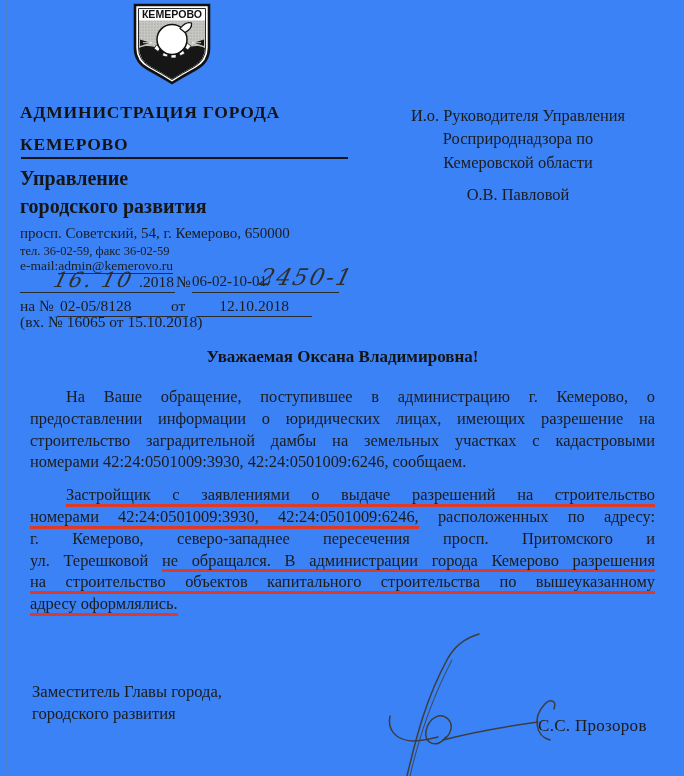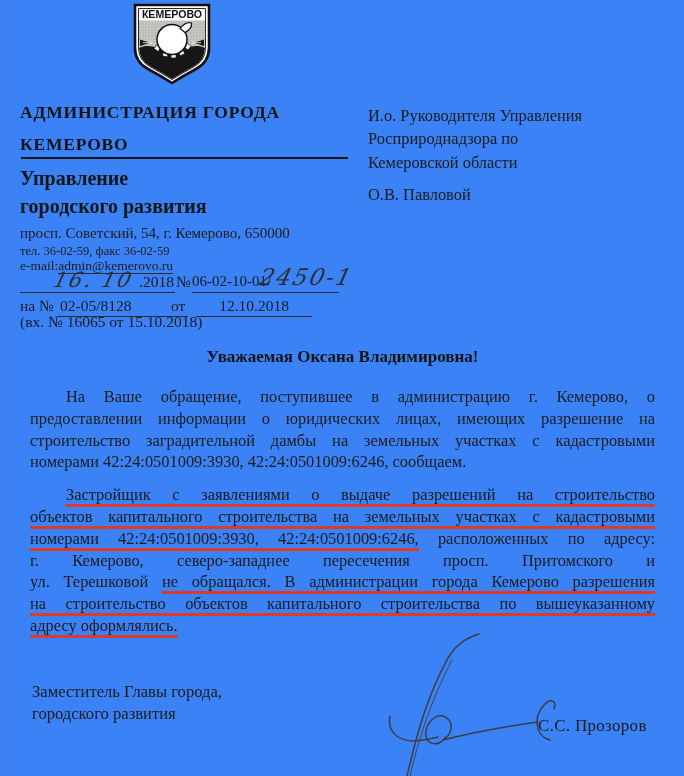--- a/index.html
+++ b/index.html
@@ -39,21 +39,21 @@
   .year{left:118px;top:5px;border-bottom:1.2px solid #2b2b2b;padding:0 1px 1px 1px;}
   .nsign{left:156px;top:5px;}
   .numwrap{left:172px;top:5px;width:147px;border-bottom:1.2px solid #2b2b2b;height:19px;font-size:15px;}
   .hand-num{left:240px;top:-4px;font-size:23px;}
   .replyPrefix{left:0;top:2px;}
   .u-reply{left:37px;top:2px;width:128px;border-bottom:1.2px solid #2b2b2b;height:19px;padding-left:3px;}
   .replyOt{left:151px;top:2px;}
   .u-date{left:176px;top:2px;width:116px;border-bottom:1.2px solid #2b2b2b;height:19px;text-align:center;}
 
   
-  .recipient{left:368px;top:104px;width:300px;font-size:16.4px;line-height:23.3px;}
+  .recipient{left:368px;top:104px;width:300px;font-size:16.4px;line-height:23.3px;text-align:center;}
   .recipient .name{margin-top:9px;}
 
   
   .salutation{left:30px;top:347px;width:625px;text-align:center;font-weight:bold;font-size:17px;color:#141414;}
 
   
   .body{left:30px;top:386px;width:625px;font-size:16.4px;}
   .bline{height:21.8px;line-height:21.8px;white-space:nowrap;overflow:visible;}
   .jl{white-space:normal;text-align:justify;text-align-last:justify;}
   .ind{padding-left:36px;}
@@ -143,21 +143,20 @@
 
   <div class="abs body">
     <div>
         <div class="bline jl ind"><span>На Ваше обращение, поступившее в администрацию г. Кемерово, о</span></div>
         <div class="bline jl"><span>предоставлении информации о юридических лицах, имеющих разрешение на</span></div>
         <div class="bline jl"><span>строительство заградительной дамбы на земельных участках с кадастровыми</span></div>
         <div class="bline"><span>номерами 42:24:0501009:3930, 42:24:0501009:6246, сообщаем.</span></div>
       </div>
     <div class="p2">
         <div class="bline jl ind"><span class="red">Застройщик с заявлениями о выдаче разрешений на строительство</span></div>
-        <div class="bline jl"><span class="red">объектов капитального строительства на земельных участках с кадастровыми</span></div>
         <div class="bline jl"><span class="red">номерами 42:24:0501009:3930, 42:24:0501009:6246,</span><span> расположенных по адресу:</span></div>
         <div class="bline jl"><span>г. Кемерово, северо-западнее пересечения просп. Притомского и</span></div>
         <div class="bline jl"><span>ул. Терешковой </span><span class="red">не обращался. В администрации города Кемерово разрешения</span></div>
         <div class="bline jl"><span class="red">на строительство объектов капитального строительства по вышеуказанному</span></div>
         <div class="bline"><span class="red">адресу оформлялись.</span></div>
       </div>
   </div>
 
   <div class="abs sigblock">
     <div>Заместитель Главы города,</div>

